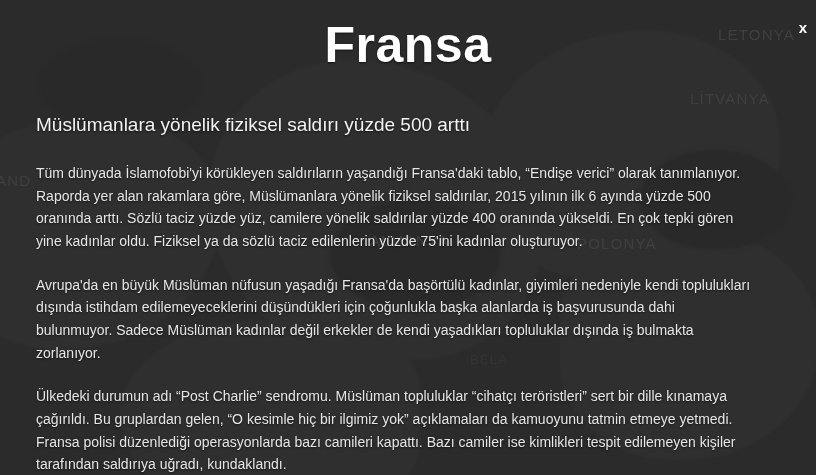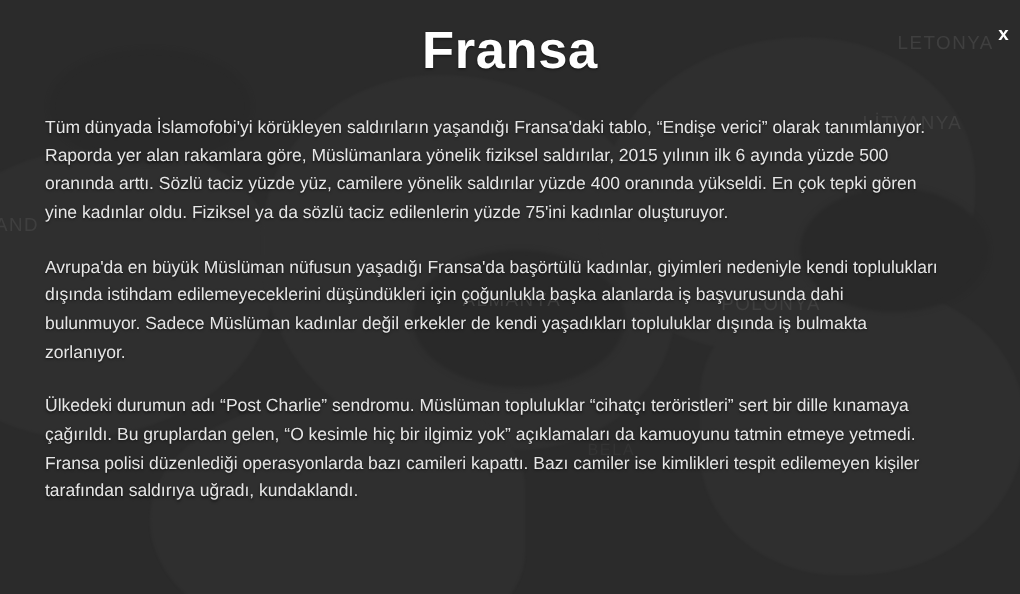--- a/index.html
+++ b/index.html
@@ -89,21 +89,21 @@
     font-size: 15px;
     font-weight: bold;
     line-height: 1;
     cursor: pointer;
     z-index: 5;
     font-family: "Liberation Sans", sans-serif;
   }
 
   #title {
     text-align: center;
-    font-size: 42px;
+    font-size: 50px;
     font-weight: bold;
     color: #ffffff;
     margin: 16px 0 0 0;
     letter-spacing: 0.5px;
     text-shadow: 0 1px 2px rgba(0,0,0,0.6);
   }
 
   #subtitle {
     margin: 40px 0 0 36px;
     font-size: 19px;
@@ -147,20 +147,21 @@
     <div class="map-label lbl-faint">BELA</div>
   </div>
 
   <div id="scrim"></div>
 
   <div id="content">
     <div id="close-button">x</div>
 
     <h1 id="title">Fransa</h1>
 
+    <h2 id="subtitle">Müslümanlara yönelik fiziksel saldırı yüzde 500 arttı</h2>
 
     <div id="body-copy">
       <p>Tüm dünyada İslamofobi'yi körükleyen saldırıların yaşandığı Fransa'daki tablo, “Endişe verici” olarak tanımlanıyor. Raporda yer alan rakamlara göre, Müslümanlara yönelik fiziksel saldırılar, 2015 yılının ilk 6 ayında yüzde 500 oranında arttı. Sözlü taciz yüzde yüz, camilere yönelik saldırılar yüzde 400 oranında yükseldi. En çok tepki gören yine kadınlar oldu. Fiziksel ya da sözlü taciz edilenlerin yüzde 75'ini kadınlar oluşturuyor.</p>
       <p>Avrupa'da en büyük Müslüman nüfusun yaşadığı Fransa'da başörtülü kadınlar, giyimleri nedeniyle kendi toplulukları dışında istihdam edilemeyeceklerini düşündükleri için çoğunlukla başka alanlarda iş başvurusunda dahi bulunmuyor. Sadece Müslüman kadınlar değil erkekler de kendi yaşadıkları topluluklar dışında iş bulmakta zorlanıyor.</p>
       <p>Ülkedeki durumun adı “Post Charlie” sendromu. Müslüman topluluklar “cihatçı teröristleri” sert bir dille kınamaya çağırıldı. Bu gruplardan gelen, “O kesimle hiç bir ilgimiz yok” açıklamaları da kamuoyunu tatmin etmeye yetmedi. Fransa polisi düzenlediği operasyonlarda bazı camileri kapattı. Bazı camiler ise kimlikleri tespit edilemeyen kişiler tarafından saldırıya uğradı, kundaklandı.</p>
     </div>
   </div>
 
 </div>
 

